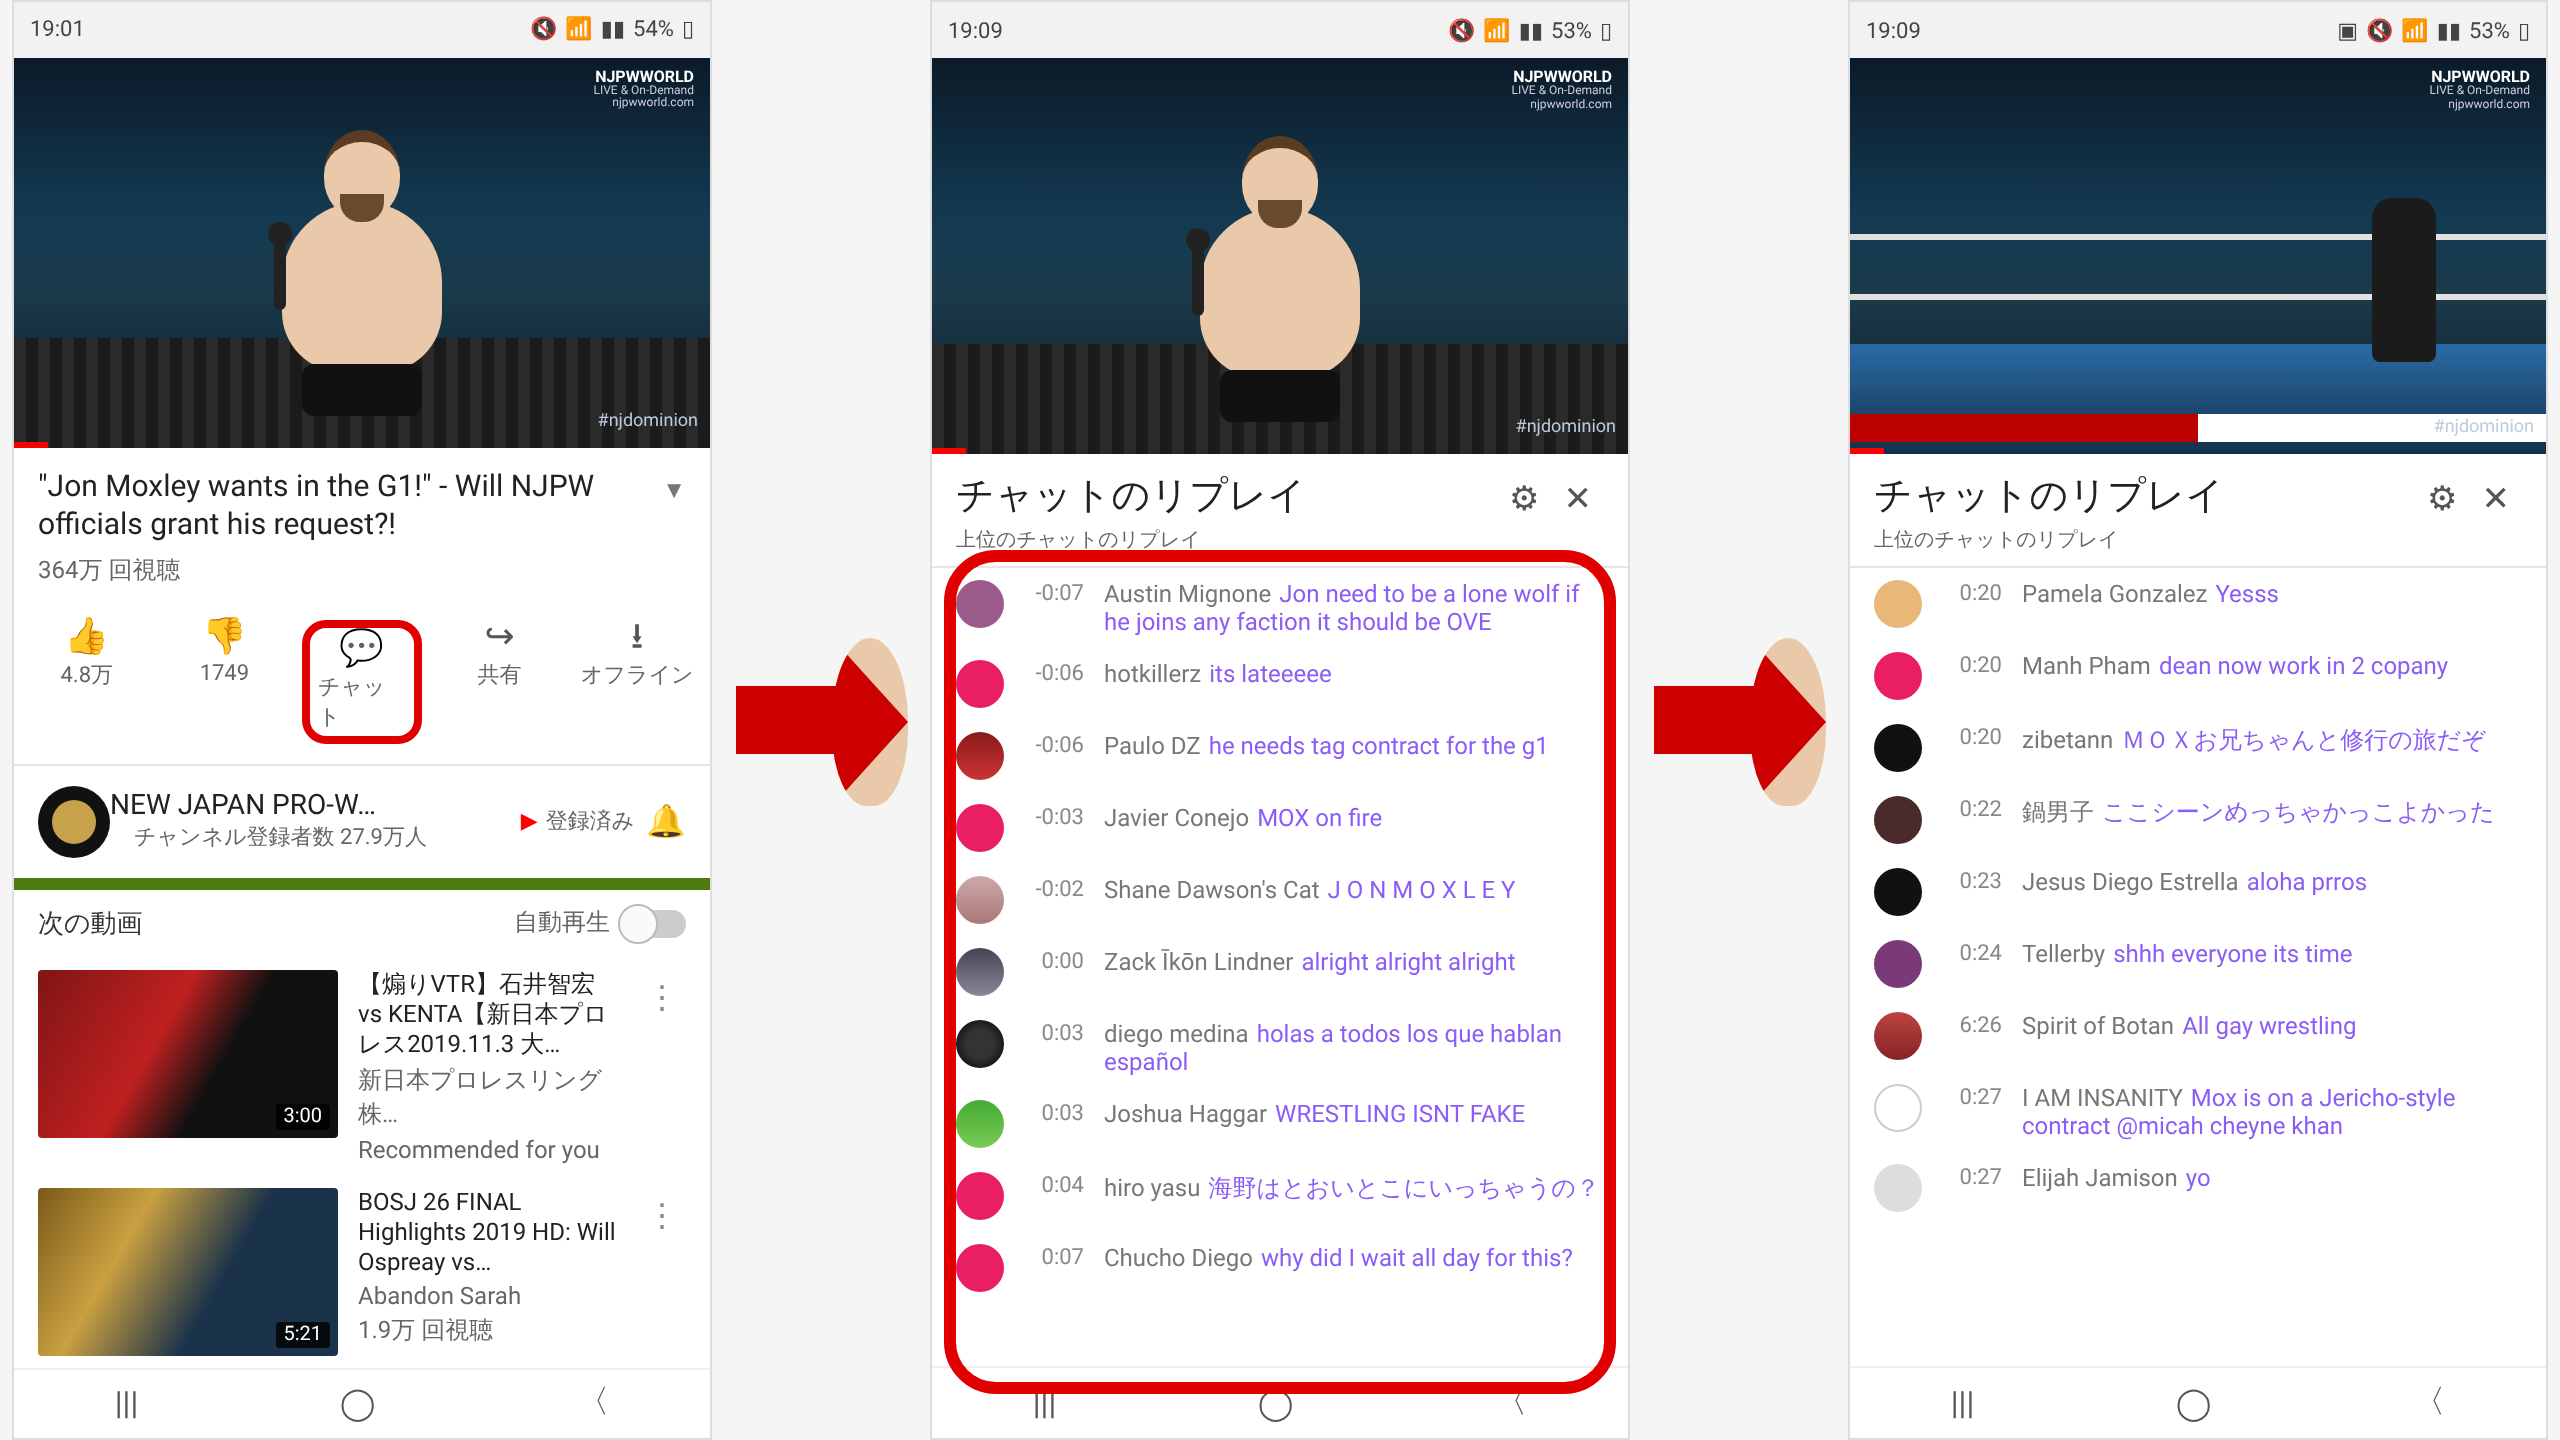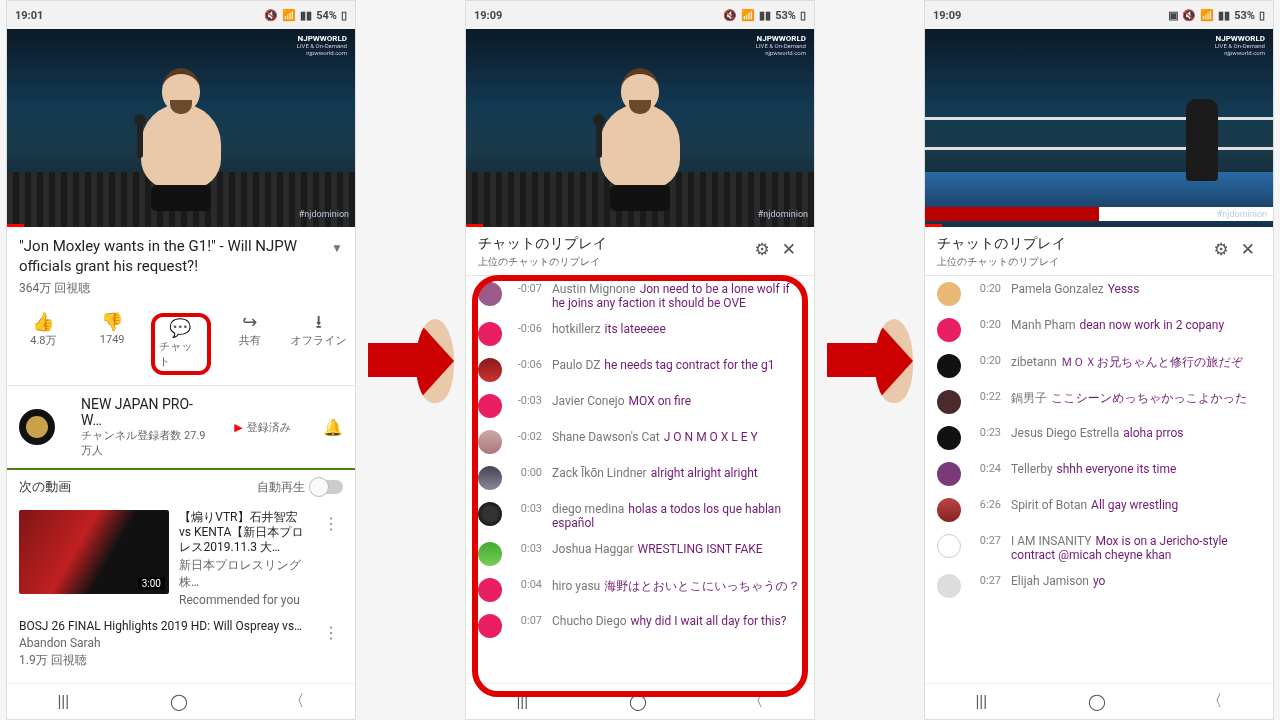--- a/index.html
+++ b/index.html
@@ -7,21 +7,21 @@
   body { display: flex; align-items: center; justify-content: space-between; padding: 0 6px; }
 
   .phone {
     width: 350px; height: 720px; background: #fff; position: relative;
     display: flex; flex-direction: column; border: 1px solid #ddd;
   }
 
   
   .status {
     height: 28px; background: #f2f2f2; color:#444; display:flex; align-items:center;
-    justify-content: space-between; padding: 0 8px; font-size: 11px; font-weight:700;gap:32px;
+    justify-content: space-between; padding: 0 8px; font-size: 11px; font-weight:400;gap:32px;
   }
   .status .icons { display:flex; gap:4px; align-items:center; }
 
   
   .video { position: relative; height: 198px; overflow:hidden;
            background: linear-gradient(#0b1a28,#133a52 40%,#1b3a4a 60%,#0a1822); }
   .crowd { position:absolute; bottom:0; left:0; right:0; height:55px;
            background: repeating-linear-gradient(90deg,#2a2a2a 0 6px,#1b1b1b 6px 12px); }
   .ring  { position:absolute; bottom:0; left:0; right:0; height:55px;
            background: linear-gradient(#2a6ba5,#13304b); }
@@ -51,50 +51,50 @@
   
   .desc { padding: 10px 12px 8px; }
   .title-row{display:flex;align-items:flex-start;gap:6px;}
   .title{font-size:15px;color:#222;line-height:1.3;flex:1;}
   .caret{color:#777;font-size:12px;margin-top:4px;}
   .views{font-size:12px;color:#666;margin-top:4px;}
   .actions{display:flex;justify-content:space-around;padding:8px 2px 10px;border-bottom:1px solid #e5e5e5;}
   .act{display:flex;flex-direction:column;align-items:center;gap:2px;color:#666;font-size:11px;width:60px;}
   .act .ic{font-size:18px;line-height:1;color:#555;}
   .hl{border:4px solid #e00000;border-radius:12px;padding:2px 4px;}
-  .channel{display:flex;align-items:center;gap:26px;padding:10px 12px;border-bottom:2px solid #4d7c0f;}
+  .channel{display:flex;align-items:center;gap:0;padding:10px 12px;border-bottom:6px solid #4d7c0f;}
   .avatar{width:36px;height:36px;border-radius:50%;background:#111;display:flex;align-items:center;justify-content:center;}
   .lion{width:22px;height:22px;background:#c8a14b;border-radius:50%;}
   .chname{font-size:14px;color:#222;}
-  .chsub{font-size:11px;color:#666;}
+  .chsub{font-size:11px;color:#666;margin-left:12px;}
   .sub-btn{font-size:11px;color:#666;display:flex;align-items:center;gap:4px;}
   .bell{color:#888;font-size:16px;margin-left:6px;}
   .next{display:flex;align-items:center;justify-content:space-between;padding:8px 12px;font-size:13px;color:#333;}
   .toggle{width:32px;height:14px;background:#ccc;border-radius:8px;position:relative;}
   .toggle::after{content:"";position:absolute;width:18px;height:18px;background:#fafafa;border:1px solid #bbb;
                  border-radius:50%;top:-3px;left:-2px;}
   .vidrow{display:flex;gap:10px;padding:6px 12px;}
   .thumb{width:150px;height:84px;position:relative;border-radius:2px;overflow:hidden;}
   .th1{background:linear-gradient(120deg,#801515,#c02020 40%,#111 60%);}
   .th2{background:linear-gradient(120deg,#7a5a1a,#caa040 30%,#1a324a 60%);}
   .dur{position:absolute;right:4px;bottom:4px;background:#000c;color:#fff;font-size:10px;padding:1px 4px;border-radius:2px;}
   .vmeta{flex:1;font-size:12px;} .vt{color:#222;line-height:1.25;} .vs{color:#666;margin-top:2px;}
   .more{color:#888;font-size:16px;padding:4px;}
 
   
   .chat-head{padding:8px 12px 6px;border-bottom:1px solid #e5e5e5;display:flex;align-items:flex-start;}
-  .chat-head .t1{font-size:14px;color:#222;} .chat-head .t2{font-size:10px;color:#666;margin-top:2px;}
+  .chat-head .t1{font-size:19px;color:#222;} .chat-head .t2{font-size:10px;color:#666;margin-top:2px;}
   .spacer{flex:1;}
   .headbtn{color:#555;font-size:17px;padding:4px 6px;}
   .chat-list{flex:1;overflow:hidden;position:relative;}
   .msg{display:flex;align-items:flex-start;gap:10px;padding:6px 12px;font-size:12px;}
   .mava{width:24px;height:24px;border-radius:50%;flex-shrink:0;}
   .mtime{color:#888;width:30px;text-align:right;flex-shrink:0;font-size:11px;}
   .muser{color:#777;margin-right:4px;}
-  .mtext{color:#701a75;}
+  .mtext{color:#8b5cf6;}
   .mline{display:inline;}
 
   .highlight-ring{position:absolute;top:274px;left:6px;right:6px;bottom:22px;
                   border:6px solid #e00000;border-radius:26px;pointer-events:none;}
   .phone2 .highlight-ring{display:block;} .highlight-ring{display:none;}
 
   
   .nav{height:36px;border-top:1px solid #eee;display:flex;justify-content:space-around;align-items:center;color:#555;}
   .nav span{font-size:16px;}
 
@@ -202,20 +202,23 @@
         <span class="dur">3:00</span>
       </div>
     <div class="vmeta">
       <div class="vt">【煽りVTR】石井智宏 vs KENTA【新日本プロレス2019.11.3 大…</div>
       <div class="vs">新日本プロレスリング株…</div>
       <div class="vs">Recommended for you</div>
     </div>
     <div class="more">⋮</div>
   </div>
   <div class="vidrow">
+    <div class="thumb th2">
+        <span class="dur">5:21</span>
+      </div>
     <div class="vmeta">
       <div class="vt">BOSJ 26 FINAL Highlights 2019 HD: Will Ospreay vs…</div>
       <div class="vs">Abandon Sarah</div>
       <div class="vs">1.9万 回視聴</div>
     </div>
     <div class="more">⋮</div>
   </div>
   <div style="flex:1"></div>
   <div class="nav">
     <span>|||</span>

